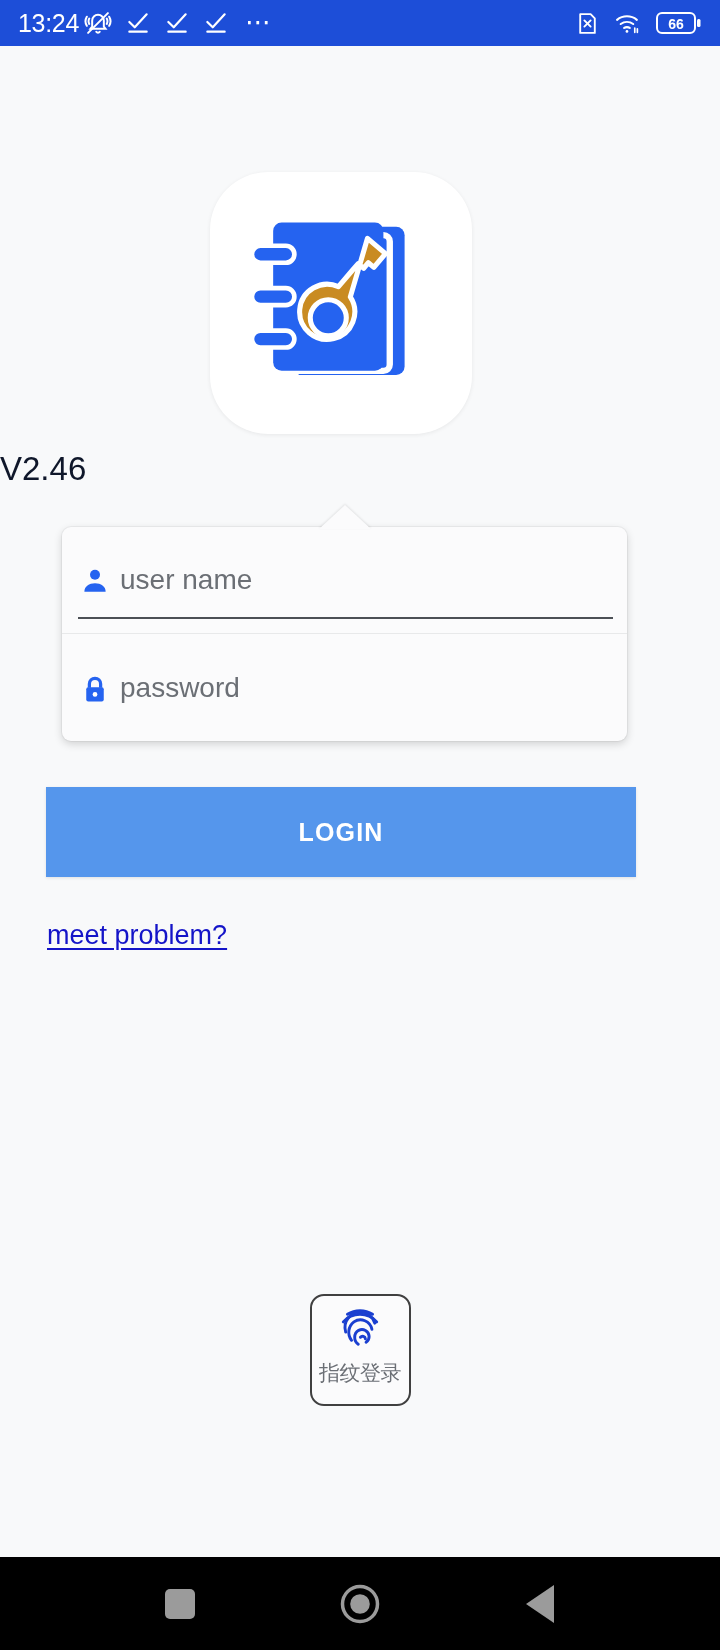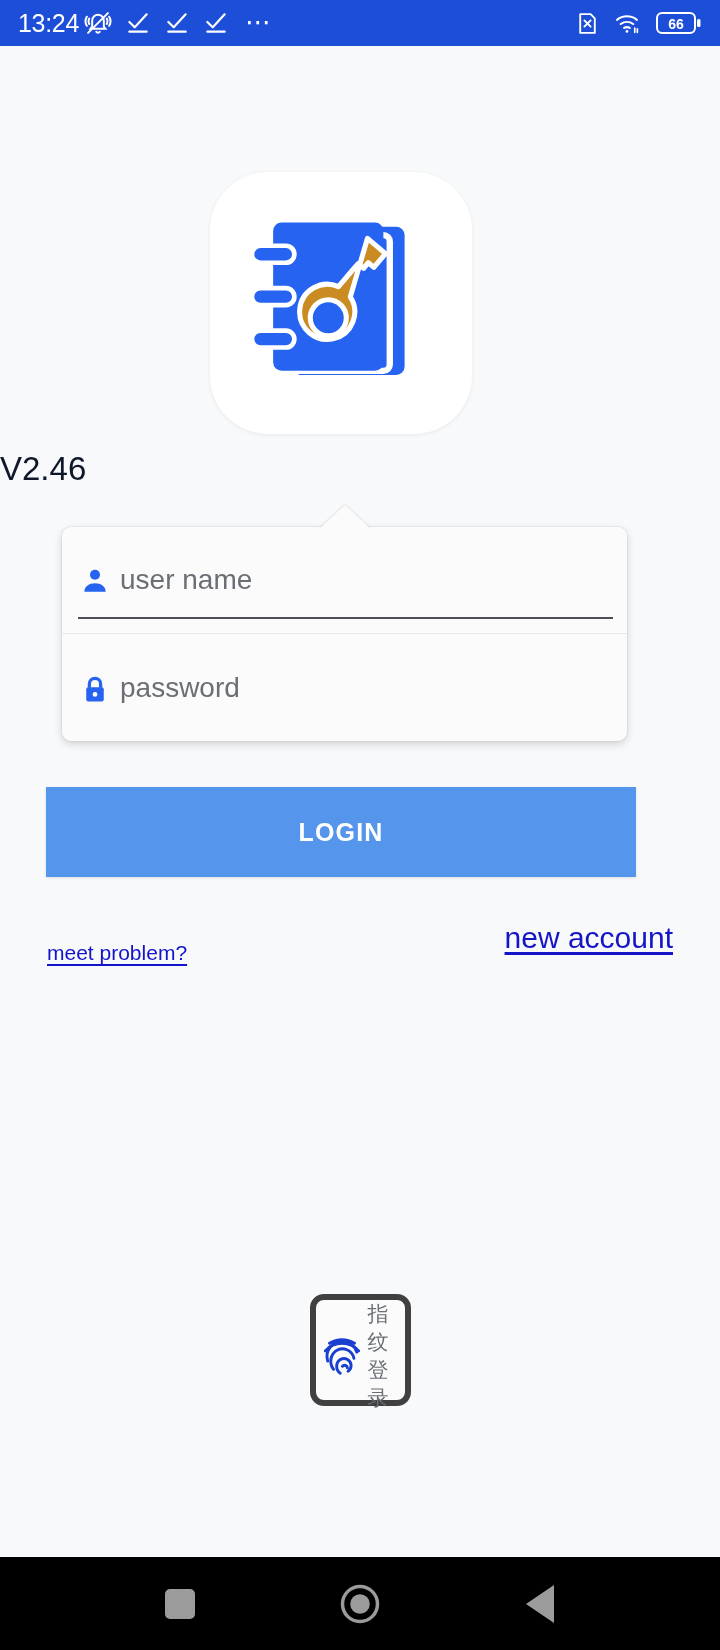--- a/index.html
+++ b/index.html
@@ -81,35 +81,35 @@
     letter-spacing: 1.2px; cursor: pointer;
     box-shadow: 0 1px 3px rgba(0,0,0,0.10);
   }
 
   
   .link {
     position: absolute; color: #1414c8;
     text-decoration: underline; text-underline-offset: 4px;
     cursor: pointer; white-space: nowrap;
   }
-  .link-meet { left: 47px; top: 941px; font-size: 21px; }
+  .link-meet { left: 47px; top: 920px; font-size: 27px; }
   .link-new  { right: 47px; top: 921px; font-size: 30px; }
   .link-import { right: 46px; top: 1018px; font-size: 29px; }
 
   
   .bio-row {
     position: absolute; top: 1294px; left: 0; width: 720px;
     display: flex; justify-content: center; gap: 78px;
   }
   .bio-btn {
     width: 101px; height: 112px;
     background: #fbfbfc;
-    border: 6px solid #404040; border-radius: 14px;
-    display: flex; flex-direction: row; align-items: center;
-    justify-content: flex-start; padding-top: 9px;
+    border: 2px solid #404040; border-radius: 14px;
+    display: flex; flex-direction: column; align-items: center;
+    justify-content: flex-start; 
     cursor: pointer;
   }
   .bio-icon { height: 60px; display: flex; align-items: center; justify-content: center; }
   .bio-label { color: #6b6f75; font-size: 21px; margin-top: 3px; letter-spacing: -0.5px; }
 
   
   .navbar {
     position: absolute; left: 0; bottom: 0; width: 720px; height: 93px;
     background: #000000;
     display: flex; align-items: center; justify-content: space-around;
@@ -240,21 +240,20 @@
         </span>
         <span class="field-text">password</span>
       </div>
 
     </div>
   </div>
 
   <button class="login-btn">LOGIN</button>
 
   <span class="link link-meet">meet problem?</span>
-  <span class="link link-new">new account</span>
 
   <div class="bio-row">
 
     <div class="bio-btn">
       <span class="bio-icon">
         <svg width="52" height="52" viewBox="0 0 24 24" fill="none" stroke="#1a3fd0" stroke-width="1.35" stroke-linecap="round">
           <path d="M6.2 6.6a11 11 0 0 1 11.6 0"></path>
           <path d="M4.3 10.1a10.2 10.2 0 0 1 15.4 0"></path>
           <path d="M5.4 14.8a7.2 7.2 0 0 1 7.4-9.3 7.2 7.2 0 0 1 6 5.2"></path>
           <path d="M8.1 18.6a6 6 0 0 1 1.1-8.5 5.4 5.4 0 0 1 8.3 3.4"></path>

